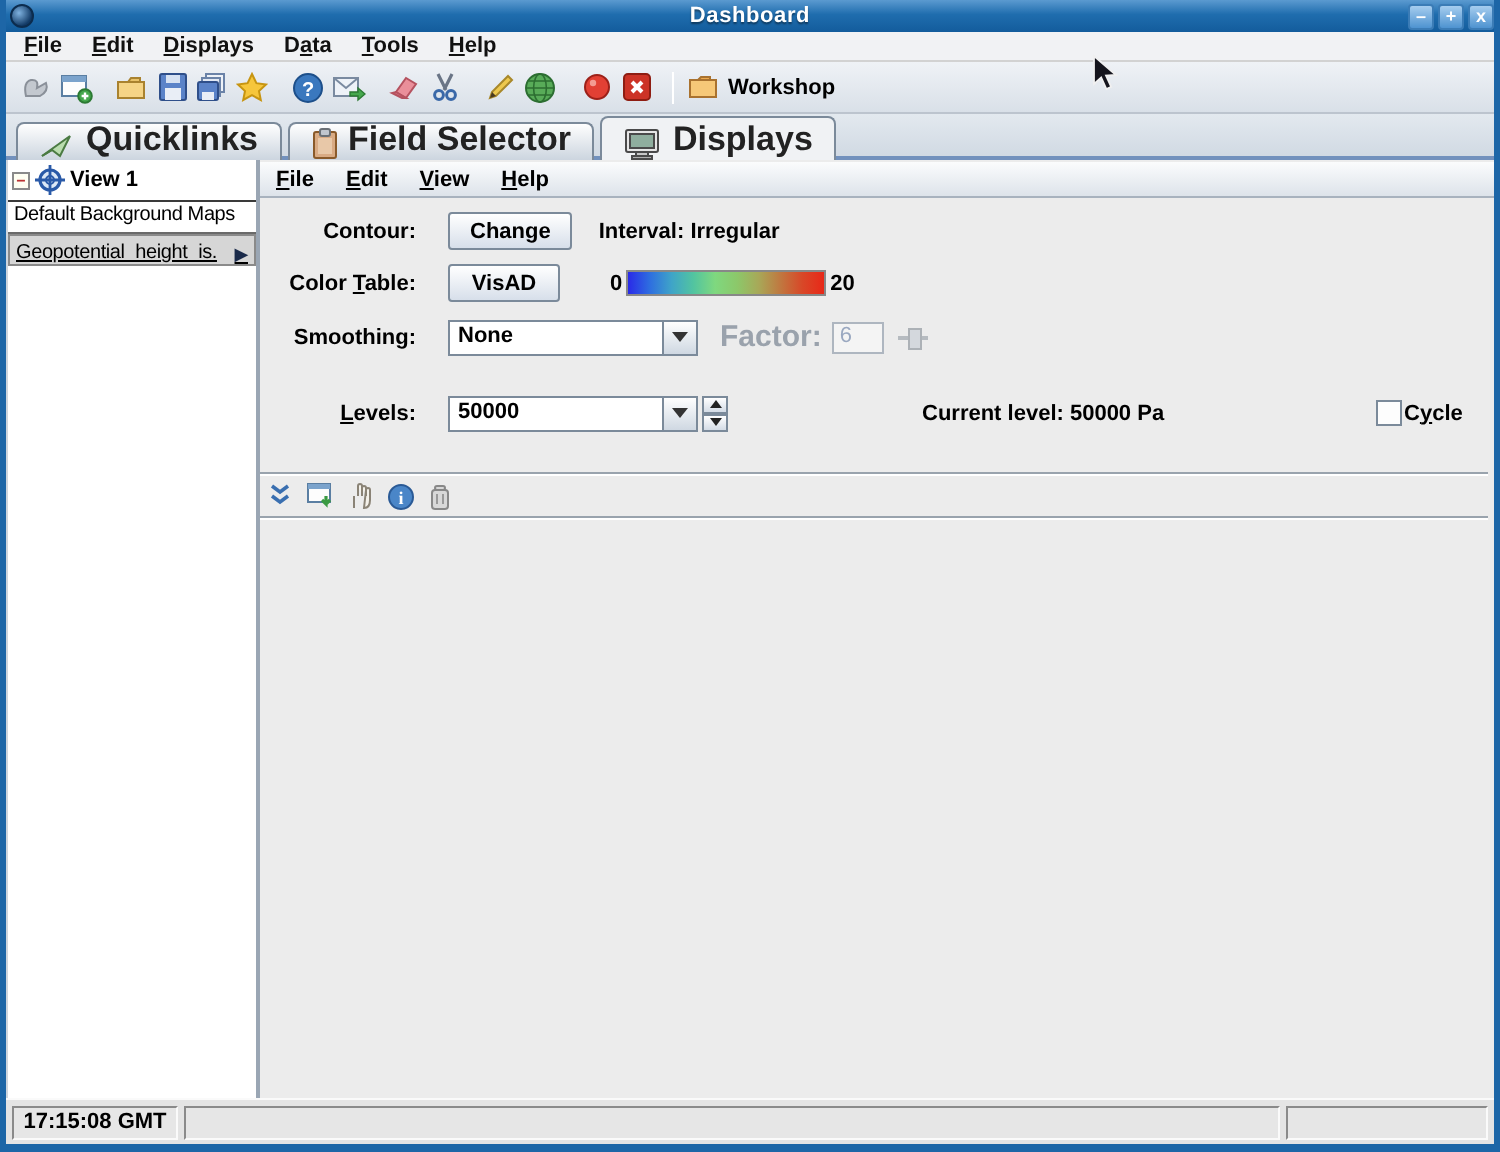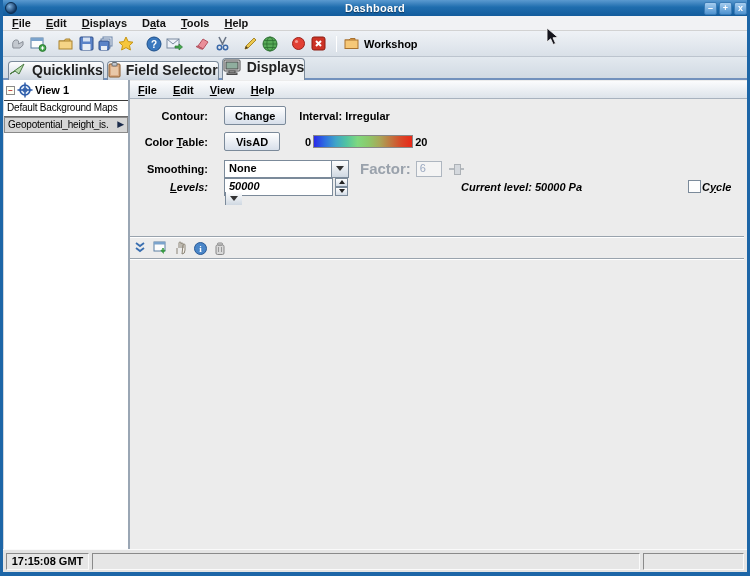--- a/index.html
+++ b/index.html
@@ -29,34 +29,34 @@
   .tbi { width:18px; height:18px; display:flex; align-items:center; justify-content:center; margin-right:2px; }
   .tb-gap { width:8px; }
   .tb-sep { width:1px; height:16px; background:#9aa4ae; border-right:1px solid #fff; margin:0 7px; }
   .workshop { display:flex; align-items:center; gap:4px; font-size:11px; font-weight:bold; }
 
   
   .tabstrip { position:relative; height:23px; background:linear-gradient(#e3e9ef,#cfd8e2); display:flex;
     align-items:flex-end; padding-left:5px; gap:3px; }
   .tabstrip::after { content:""; position:absolute; left:0; right:0; bottom:0; height:2px; background:#7291bd; }
   .tab { position:relative; height:19px; border:1px solid #7b8a9a; border-bottom:none; border-radius:4px 4px 0 0;
-    background:linear-gradient(#fefefe,#ccd5df); display:flex; align-items:flex-start; gap:5px; padding:0 0;
-    font-size:14px; font-weight:bold; color:#222; z-index:1; }
+    background:linear-gradient(#fefefe,#ccd5df); display:flex; align-items:flex-end; gap:5px; padding:0 11px;
+    font-size:17px; font-weight:bold; color:#222; z-index:1; }
   .tab.selected { height:22px; background:#f0f2f4; z-index:3; }
 
   
   .content { display:flex; height:469px; }
   .sidebar { width:127px; background:#fff; border-right:2px solid #9aa6b4; border-left:1px solid #cfd6de; overflow:hidden; }
   .view-hdr { height:21px; border-bottom:1px solid #3a3a3a; display:flex; align-items:center; gap:2px; padding:0 2px;
     font-size:11px; font-weight:bold; }
   .expand-box { width:9px; height:9px; border:1px solid #8a8a8a; background:#fffff2; font-size:8px; line-height:7px;
     text-align:center; color:#b33; }
   .tree-item { height:16px; border-bottom:1px solid #6a6a6a; font-size:10px; padding:1px 3px 0; white-space:nowrap;
     overflow:hidden; letter-spacing:-0.2px; }
-  .tree-item.selected { background:#d6d6d6; border:1px solid #8a8a8a; display:flex; justify-content:space-between; align-items:flex-start; }
+  .tree-item.selected { background:#d6d6d6; border:1px solid #8a8a8a; display:flex; justify-content:space-between; align-items:flex-end;text-decoration:underline; }
   .arrow-right { color:#1a2a4a; font-size:9px; }
 
   .mainpanel { flex:1; position:relative; background:#ececec; }
   .inner-menubar { position:absolute; top:1px; left:0; right:0; height:18px;
     background:linear-gradient(#fbfcfd,#dde3ea); border-bottom:1px solid #a8b2be; display:flex; align-items:center;
     gap:16px; padding-left:8px; font-size:11px; font-weight:bold; }
 
   .row { position:absolute; left:0; right:3px; height:21px; display:flex; align-items:center; }
   .lbl { width:78px; text-align:right; font-size:11px; font-weight:bold; margin-right:16px; white-space:nowrap; }
   .btn { min-width:58px; height:19px; border:1px solid #7b8a9a; border-radius:2px;
@@ -304,23 +304,23 @@
         <span class="lbl">Smoothing:</span>
         <span class="combo" style="width:125px;">
           <span class="combo-text">None</span>
           <span class="combo-btn"></span>
         </span>
         <span class="disabled-lbl" style="margin-left:11px;">Factor:</span>
         <span class="mini-field">6</span>
         <span class="slider-ghost"></span>
       </div>
 
-      <div class="row" style="top:96px;font-style:italic;">
+      <div class="row" style="top:116px;">
         <span class="lbl"><span class="mn">L</span><span>evels:</span></span>
-        <span class="combo" style="width:109px;flex-direction:column;">
+        <span class="combo" style="width:125px;">
           <span class="combo-text">50000</span>
           <span class="combo-btn"></span>
         </span>
         <span class="spinner">
           <span class="spin-btn up"></span>
           <span class="spin-btn dn"></span>
         </span>
         <span class="boldtext" style="position:absolute; left:331px;">Current level: 50000 Pa</span>
         <span class="cb-row" style="position:absolute; left:558px;">
           <span class="checkbox"></span>

